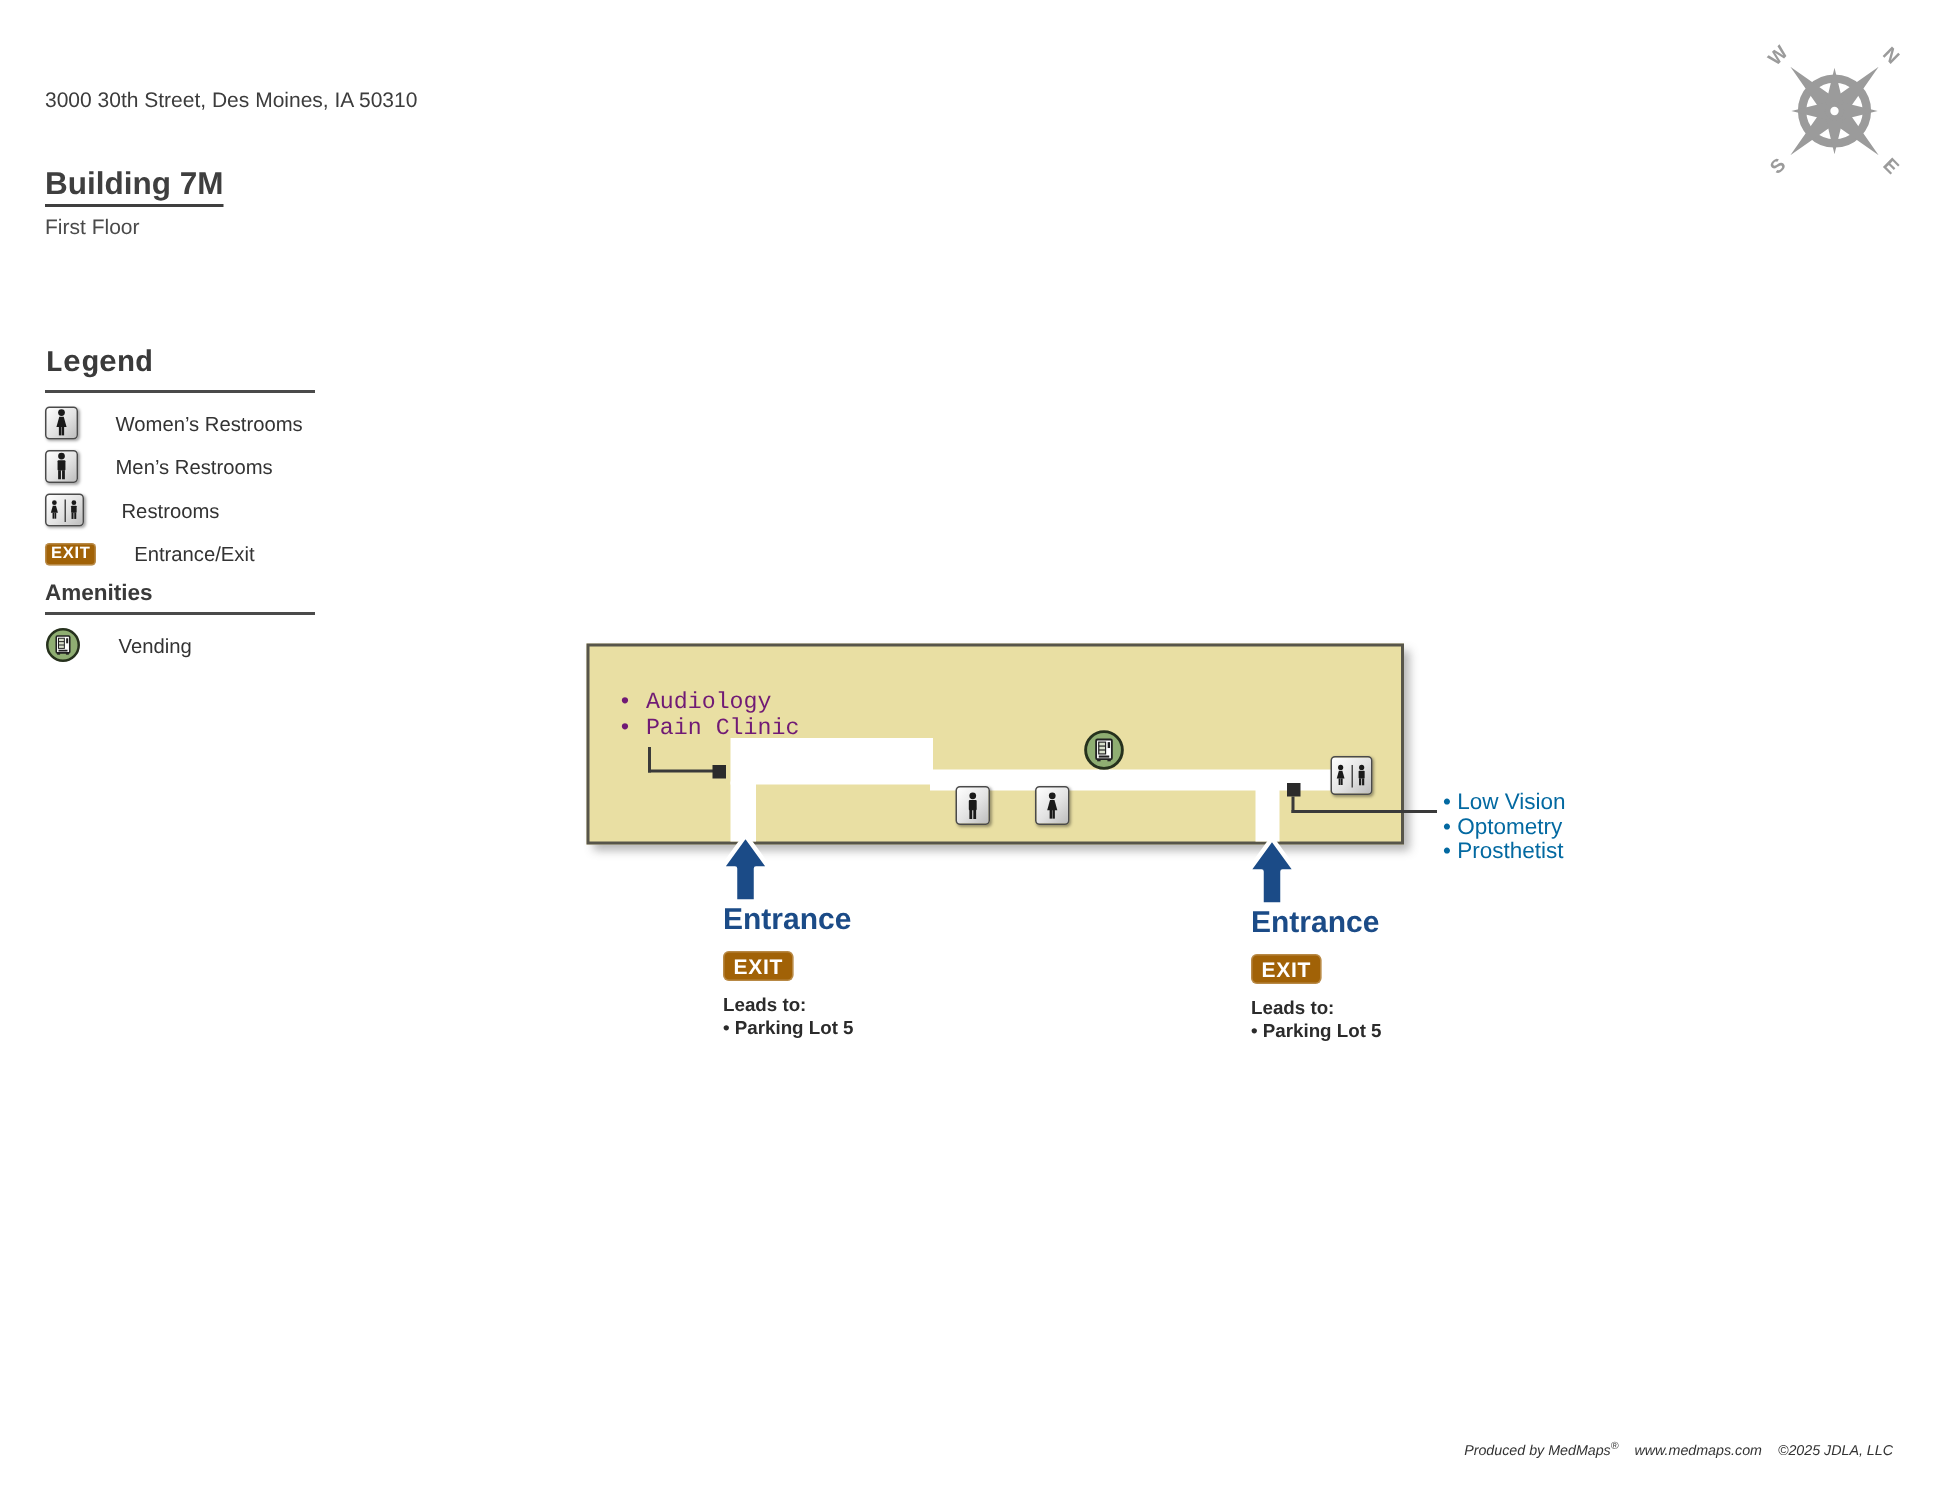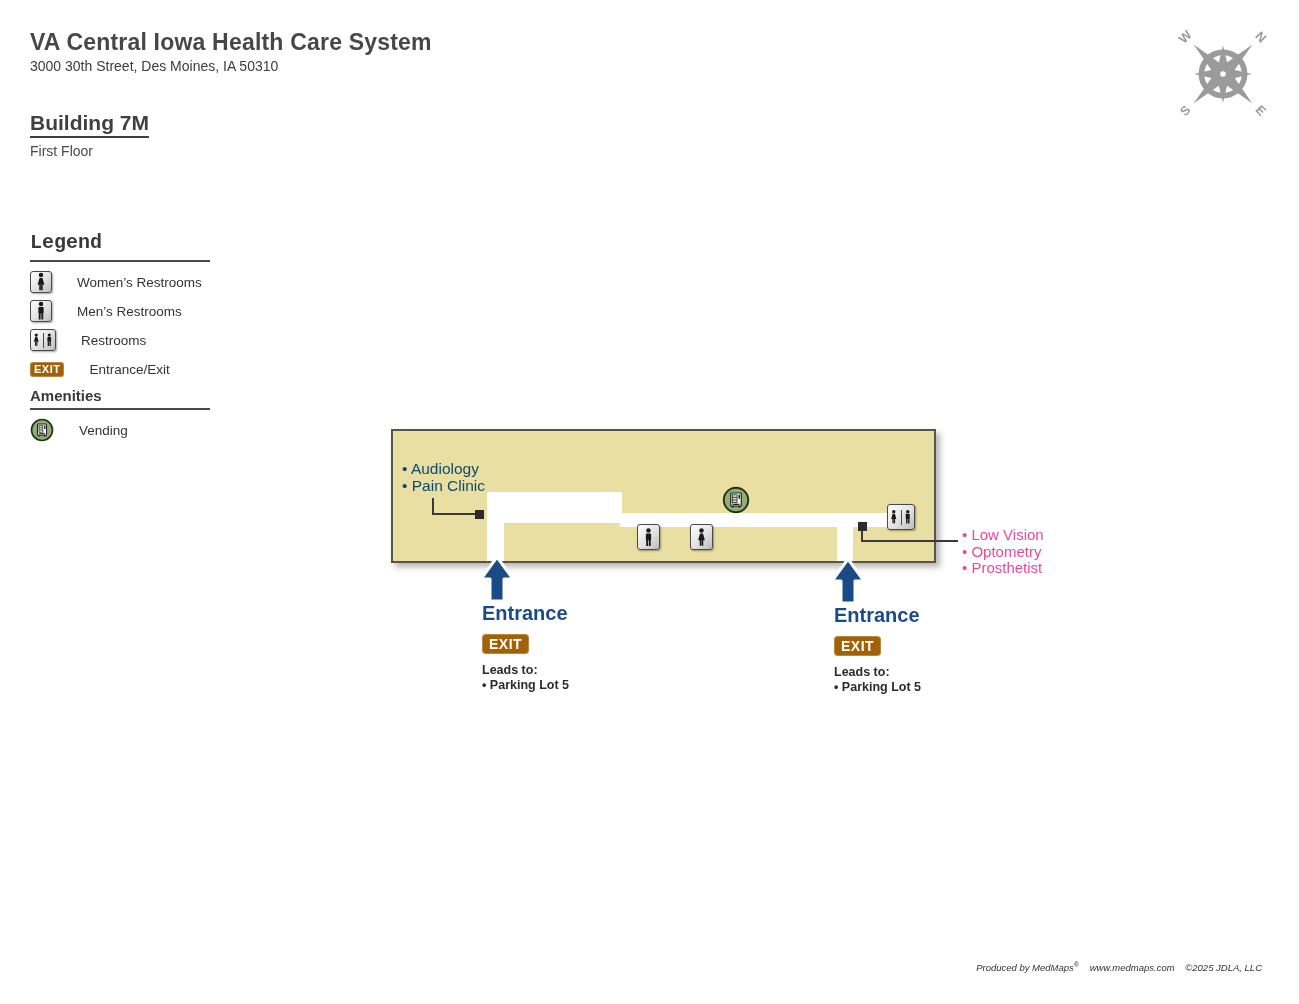--- a/index.html
+++ b/index.html
@@ -43,41 +43,40 @@
     box-shadow:4px 4px 6px rgba(90,90,90,0.45);z-index:1;
   }
   .wshape{position:absolute;background:#ffffff;z-index:2;}
   .room-main{left:487px;top:492px;width:135px;height:31px;}
   .corridor-h{left:620px;top:513px;width:268px;height:14px;}
   .corridor-vl{left:487px;top:521px;width:17px;height:40px;}
   .corridor-vr{left:837px;top:526px;width:16px;height:35px;}
   .map-icon{position:absolute;z-index:4;}
   .marker-sq{position:absolute;width:9px;height:9px;background:#2b2b2b;z-index:3;}
   .cline{position:absolute;background:#3a3a3a;z-index:3;}
-  .room-label-left{position:absolute;left:402px;top:460px;font-size:15.5px;line-height:17px;color:#0c4a6e;z-index:4;}
-  .room-label-right{position:absolute;left:962px;top:527px;font-size:15px;line-height:16.5px;color:#ec4899;z-index:4;}
+  .room-label-left{position:absolute;left:412px;top:460px;font-size:15.5px;line-height:17px;color:#701a75;z-index:4;font-family:Liberation Mono, monospace;}
+  .room-label-right{position:absolute;left:962px;top:527px;font-size:15px;line-height:16.5px;color:#0369a1;z-index:4;}
   
   .ent-arrow{position:absolute;z-index:5;}
   .ent-block{position:absolute;z-index:5;}
   .ent-title{font-size:20px;font-weight:bold;color:#1b4b87;margin-bottom:9px;}
   .ent-leads{font-size:12.5px;font-weight:bold;color:#2b2b2b;margin-top:9px;line-height:15px;}
   .ent-dest{font-size:12.5px;font-weight:bold;color:#2b2b2b;line-height:15px;}
   
   .footer{position:absolute;right:37px;top:961px;font-size:9.5px;font-style:italic;color:#333;}
   .footer span{margin-left:8px;}
   .footer span:first-child{margin-left:0;}
   sup{font-size:7px;}
   svg{display:block;}
 </style>
 </head>
 <body>
 
 <div class="canvas">
 
-  <div class="hdr-title">VA Central Iowa Health Care System</div>
   <div class="hdr-address">3000 30th Street, Des Moines, IA 50310</div>
   <div class="hdr-building">Building 7M</div>
   <div class="hdr-floor">First Floor</div>
 
   <div class="compass">
     <svg width="96" height="96" viewBox="0 0 120 120">
       <g fill="#9b9b9b" stroke="none">
         <circle cx="60" cy="60" r="27" fill="none" stroke="#9b9b9b" stroke-width="7"></circle>
         <polygon points="96.8,23.2 60,49 23.2,23.2 49,60 23.2,96.8 60,71 96.8,96.8 71,60"></polygon>
         <polygon points="60,24 67,53 96,60 67,67 60,96 53,67 24,60 53,53"></polygon>

